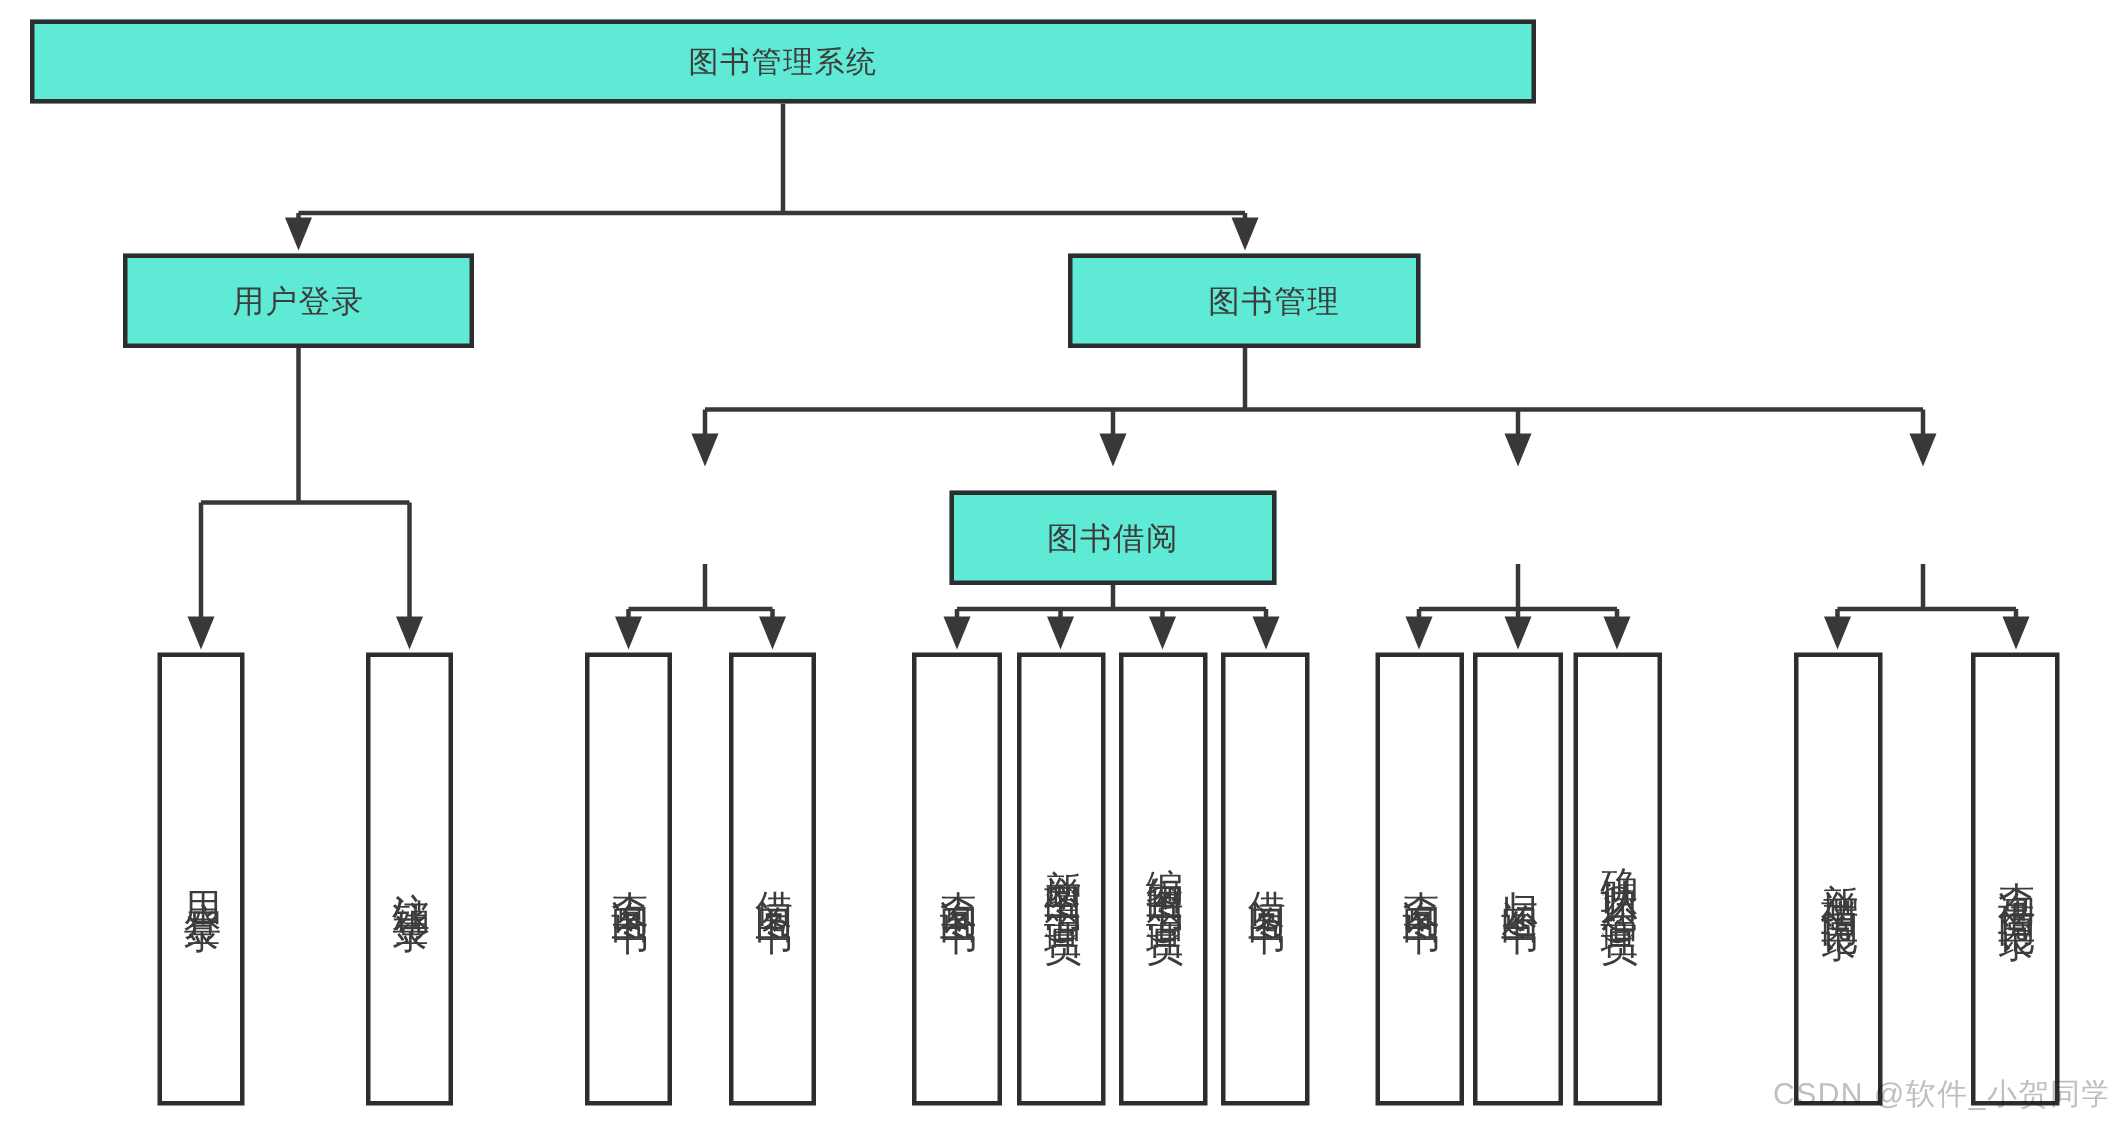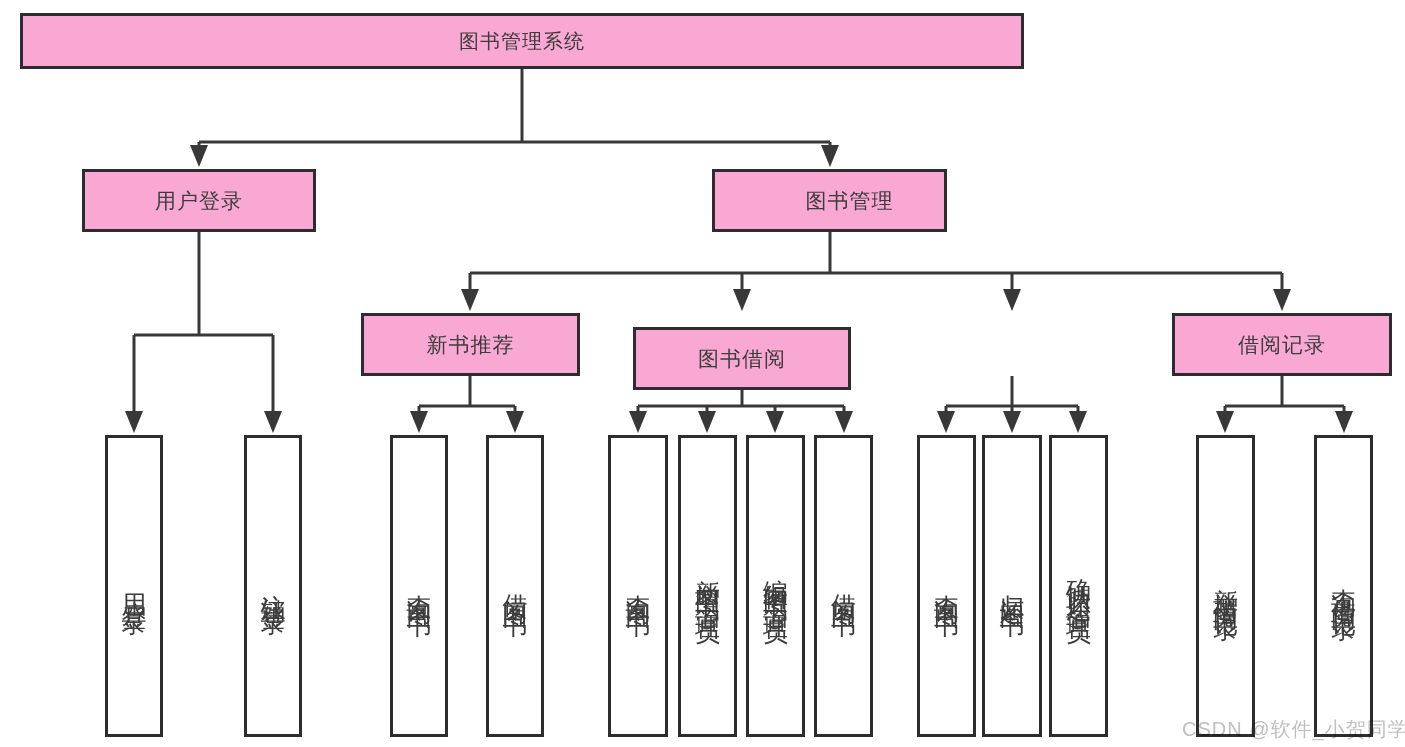--- a/index.html
+++ b/index.html
@@ -6,21 +6,21 @@
   #canvas{
     position:relative;
     width:1405px;height:747px;
     background:#ffffff;
     font-family:"Liberation Sans","DejaVu Sans",sans-serif;
     overflow:hidden;
   }
   #wires{position:absolute;left:0;top:0;width:1405px;height:747px;}
   .node{
     position:absolute;
-    background:#f9a8d4;
+    background:#5eead4;
     border:3px solid #2d2d2d;
     box-sizing:border-box;
     display:flex;align-items:center;justify-content:center;
     color:#3c3c3c;
     font-size:21px;
     letter-spacing:1px;
     white-space:nowrap;
   }
   .node.root{font-size:20px;}
   .leaf{
@@ -126,23 +126,21 @@
       <polygon points="1216,411 1234,411 1225,433"></polygon>
       <polygon points="1335,411 1353,411 1344,433"></polygon>
     </g>
   </svg>
 
   <div class="node root" style="left:20px;top:13px;width:1004px;height:56px;">图书管理系统</div>
 
   <div class="node" style="left:82px;top:169px;width:234px;height:63px;">用户登录</div>
   <div class="node" style="left:712px;top:169px;width:235px;height:63px;padding-left:40px;">图书管理</div>
 
-  <div class="node" style="left:361px;top:313px;width:219px;height:63px;">新书推荐</div>
   <div class="node" style="left:633px;top:313px;width:218px;height:63px;margin-top:14px;">图书借阅</div>
-  <div class="node" style="left:1172px;top:313px;width:220px;height:63px;">借阅记录</div>
 
   <div class="leaf" style="left:105px;width:58px;">
     <span>用户登录</span>
   </div>
   <div class="leaf" style="left:244px;width:58px;">
     <span>注销登录</span>
   </div>
 
   <div class="leaf" style="left:390px;width:58px;">
     <span>查询图书</span>

